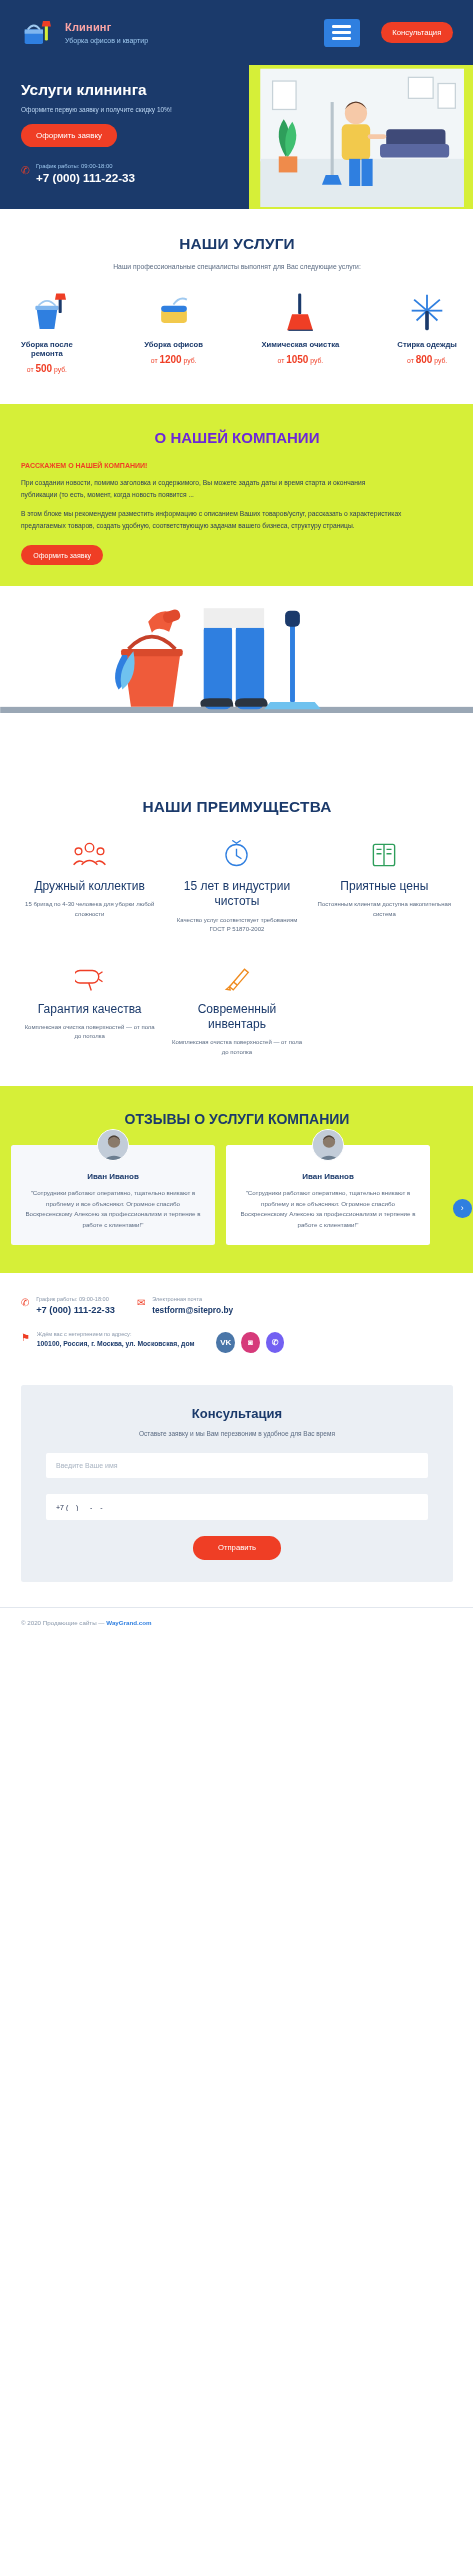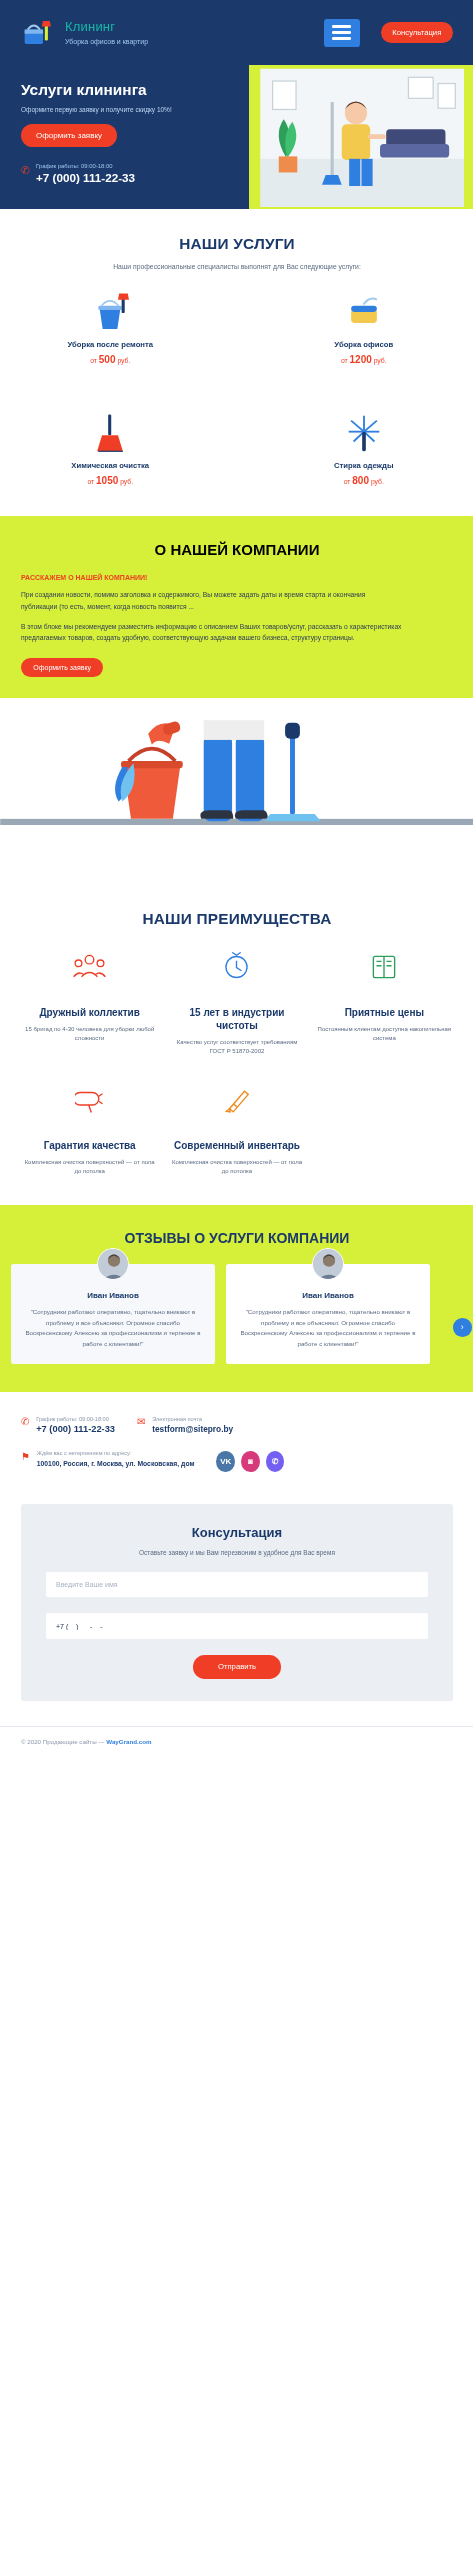--- a/index.html
+++ b/index.html
@@ -20,23 +20,23 @@
     gap: 11px;
     position: relative;
   }
   .logo-mark {
     width: 33px; height: 33px;
     flex: 0 0 33px;
     position: relative;
   }
   .brand-text { flex: 0 0 auto; }
   .brand-name {
-    color: #14b8a6;
-    font-size: 13px;
-    font-weight: normal;
+    color: #fca5a5;
+    font-size: 11px;
+    font-weight: bold;
     letter-spacing: 0.2px;
     line-height: 1.1;
   }
   .brand-sub {
     color: #9fc9f0;
     font-size: 7px;
     margin-top: 3.1px;
   }
   .header-spacer { flex: 1 1 auto; }
   .burger {
@@ -117,21 +117,21 @@
     letter-spacing: 0.2px;
   }
   .sec-sub {
     font-size: 6.8px;
     color: #5b6b82;
     margin-top: 10px;
   }
   .svc-grid {
     margin-top: 18.5px;
     display: grid;
-    grid-template-columns: 1fr 1fr;
+    grid-template-columns: 1fr 1fr 1fr 1fr;
     row-gap: 22px;
     column-gap: 12.3px;
     gap: 45px;
   }
   .svc-item { text-align: center; }
   .svc-ico { height: 44px; display: flex; align-items: flex-end; justify-content: center; }
   .svc-name {
     margin-top: 7.4px;
     font-size: 7.7px;
     font-weight: bold;
@@ -146,21 +146,21 @@
 
   
   .about {
     background: #d6ef38;
     padding: 25px 21px 21px;
   }
   .about h2 {
     text-align: center;
     font-size: 15px;
     font-weight: bold;
-    color: #000000;
+    color: #6d28d9;
   }
   .about-lead {
     margin-top: 16px;
     font-size: 7px;
     font-weight: bold;
     color: #ef3e25;
   }
   .about-p {
     margin-top: 8px;
     font-size: 6.7px;
@@ -190,23 +190,23 @@
   .adv-grid {
     margin-top: 21px;
     display: grid;
     grid-template-columns: repeat(3, 1fr);
     column-gap: 10px;
     row-gap: 25px;
   }
   .adv-item { text-align: center; }
   .adv-ico { height: 36px; display: flex; align-items: center; justify-content: center; }
   .adv-title {
-    margin-top: 21px;
-    font-size: 10px;
-    font-weight: bold;
+    margin-top: 6px;
+    font-size: 12px;
+    font-weight: normal;
     color: #1b3a6b;
     line-height: 1.3;
   }
   .adv-text {
     margin-top: 5.6px;
     font-size: 6px;
     line-height: 1.6;
     color: #5b6b82;
   }
 

